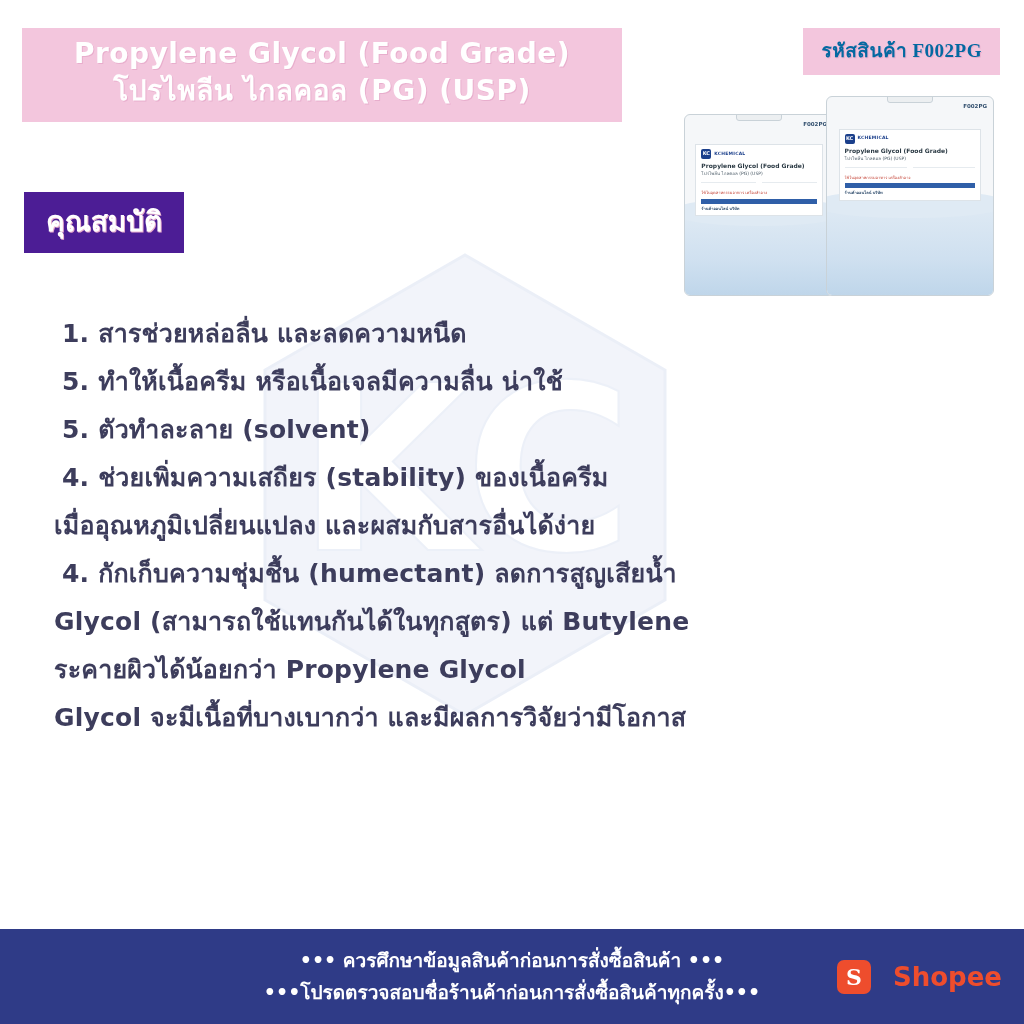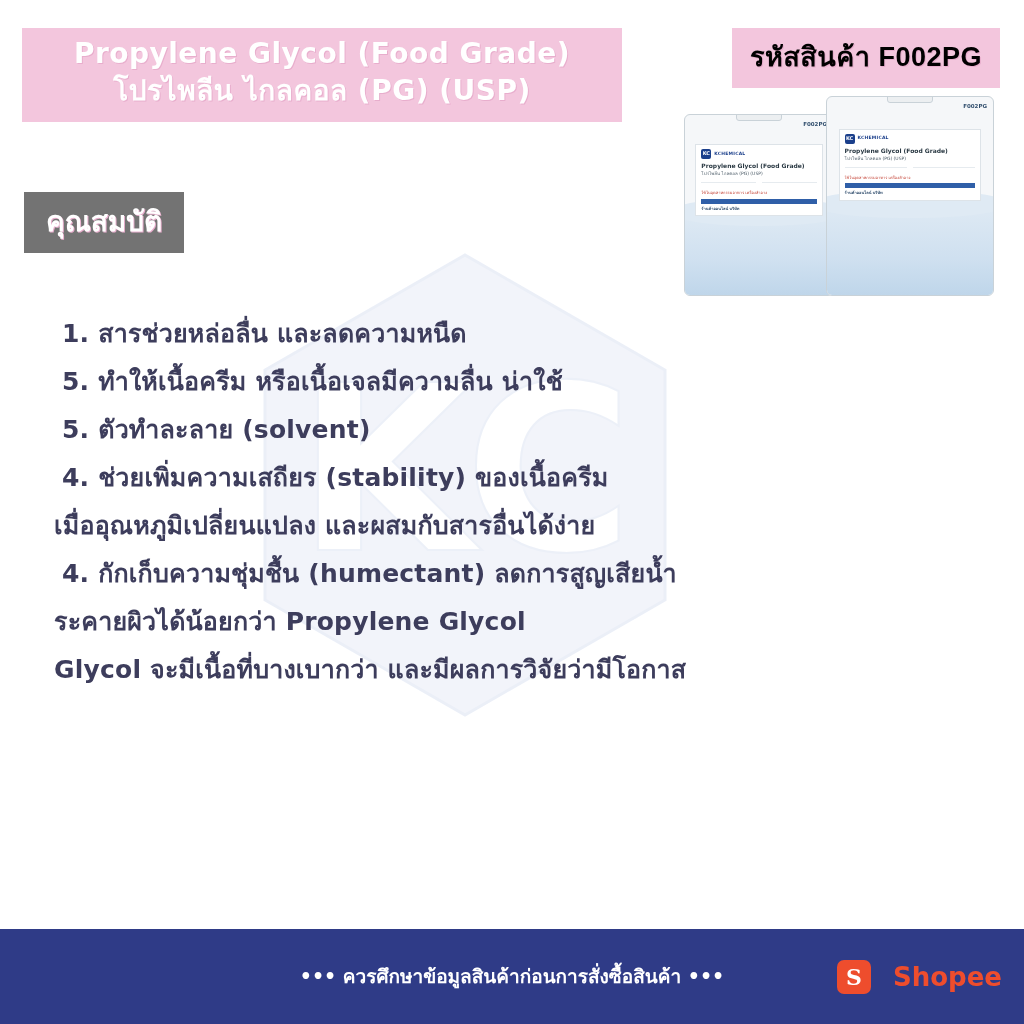--- a/index.html
+++ b/index.html
@@ -54,24 +54,24 @@
 
   
   .code-box {
     position: absolute;
     right: 24px;
     top: 28px;
     background: #f3c6dd;
     padding: 7px 18px 10px 18px;
   }
   .code-text {
-    font-family: Liberation Sans, sans-serif;
-    font-weight: bold;
-    color: #000000;
-    font-size: 27px;
+    font-family: Liberation Serif, serif;
+    font-weight: bold;
+    color: #0369a1;
+    font-size: 19px;
     letter-spacing: 0.5px;
     text-shadow: 1px 1px 0 #e8aecd;
   }
 
   
   .photo {
     position: absolute;
     right: 18px;
     top: 88px;
     width: 330px;
@@ -153,21 +153,21 @@
     font-size: 5.5px;
     font-weight: bold;
     color: #33506f;
   }
 
   
   .prop-box {
     position: absolute;
     left: 24px;
     top: 192px;
-    background: #737373;
+    background: #4c1d95;
     padding: 7px 22px 10px 22px;
   }
   .prop-text {
     font-family: "DejaVu Sans", sans-serif;
     font-weight: bold;
     color: #ffffff;
     font-size: 28px;
     text-shadow: 1px 1px 0 #e8aecd;
   }
 
@@ -312,27 +312,29 @@
     <div class="prop-text">คุณสมบัติ</div>
   </div>
 
   <div class="body-list">
     <div class="body-line">1. สารช่วยหล่อลื่น และลดความหนืด</div>
     <div class="body-line">5. ทำให้เนื้อครีม หรือเนื้อเจลมีความลื่น น่าใช้</div>
     <div class="body-line">5. ตัวทำละลาย (solvent)</div>
     <div class="body-line">4. ช่วยเพิ่มความเสถียร (stability) ของเนื้อครีม</div>
     <div class="body-line indent">เมื่ออุณหภูมิเปลี่ยนแปลง และผสมกับสารอื่นได้ง่าย</div>
     <div class="body-line">4. กักเก็บความชุ่มชื้น (humectant) ลดการสูญเสียน้ำ</div>
+    <div class="body-line indent">Glycol (สามารถใช้แทนกันได้ในทุกสูตร) แต่ Butylene</div>
     <div class="body-line indent">ระคายผิวได้น้อยกว่า Propylene Glycol</div>
     <div class="body-line indent">Glycol จะมีเนื้อที่บางเบากว่า และมีผลการวิจัยว่ามีโอกาส</div>
   </div>
 
   <div class="footer-bar">
     <div class="footer-text">
       <div>••• ควรศึกษาข้อมูลสินค้าก่อนการสั่งซื้อสินค้า •••</div>
+      <div>•••โปรดตรวจสอบชื่อร้านค้าก่อนการสั่งซื้อสินค้าทุกครั้ง•••</div>
     </div>
     <div class="shopee">
       <div class="shopee-badge"></div>
       <div class="shopee-word">Shopee</div>
     </div>
   </div>
 
 </div>
 
 </body></html>

